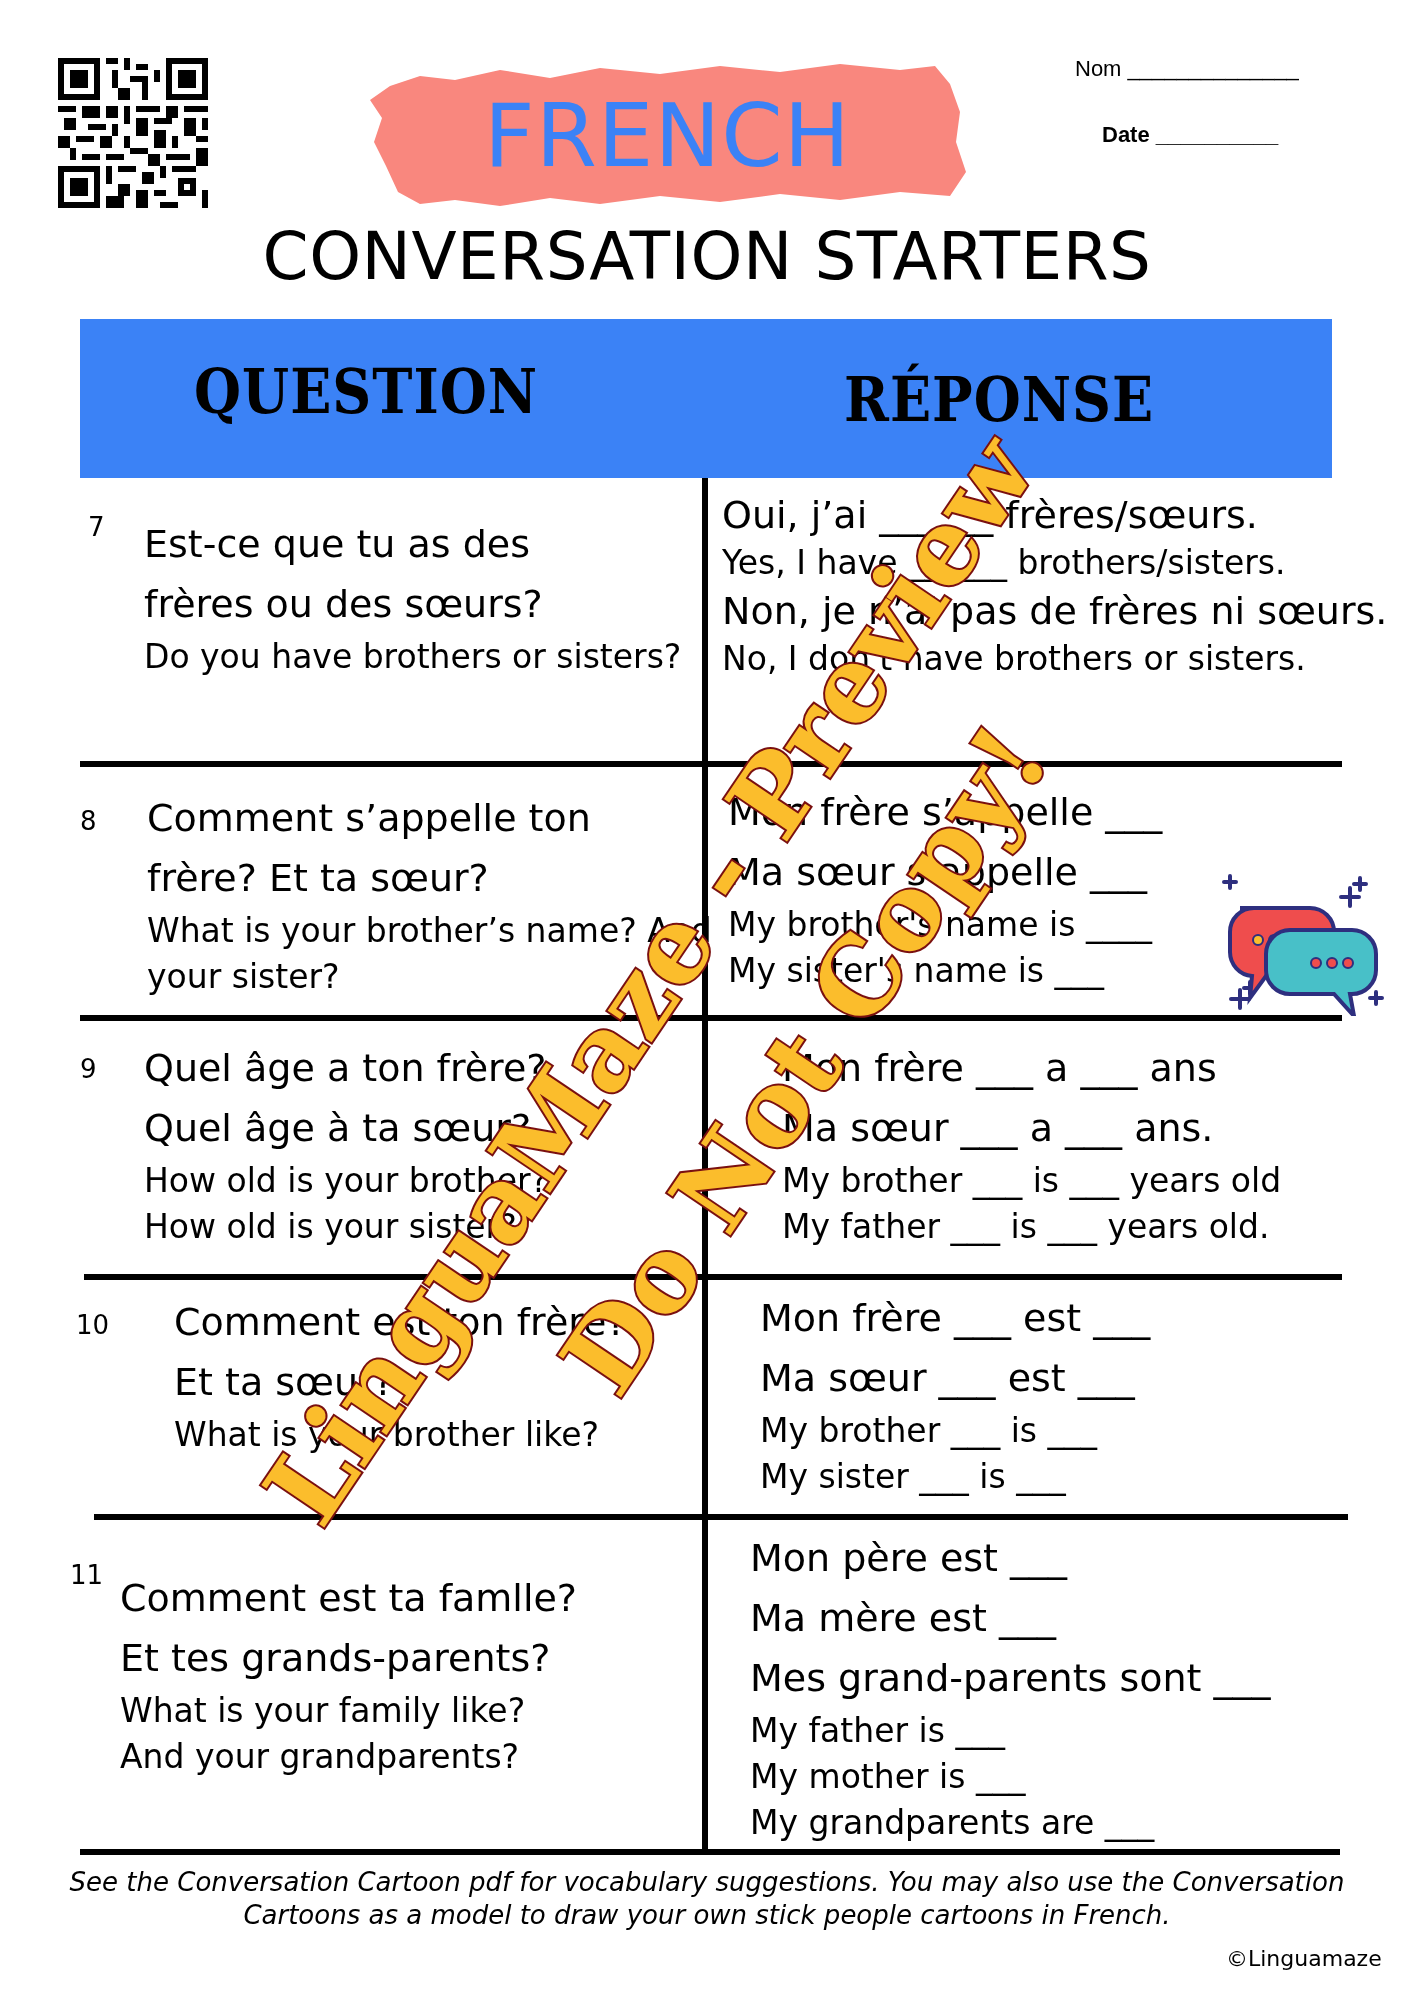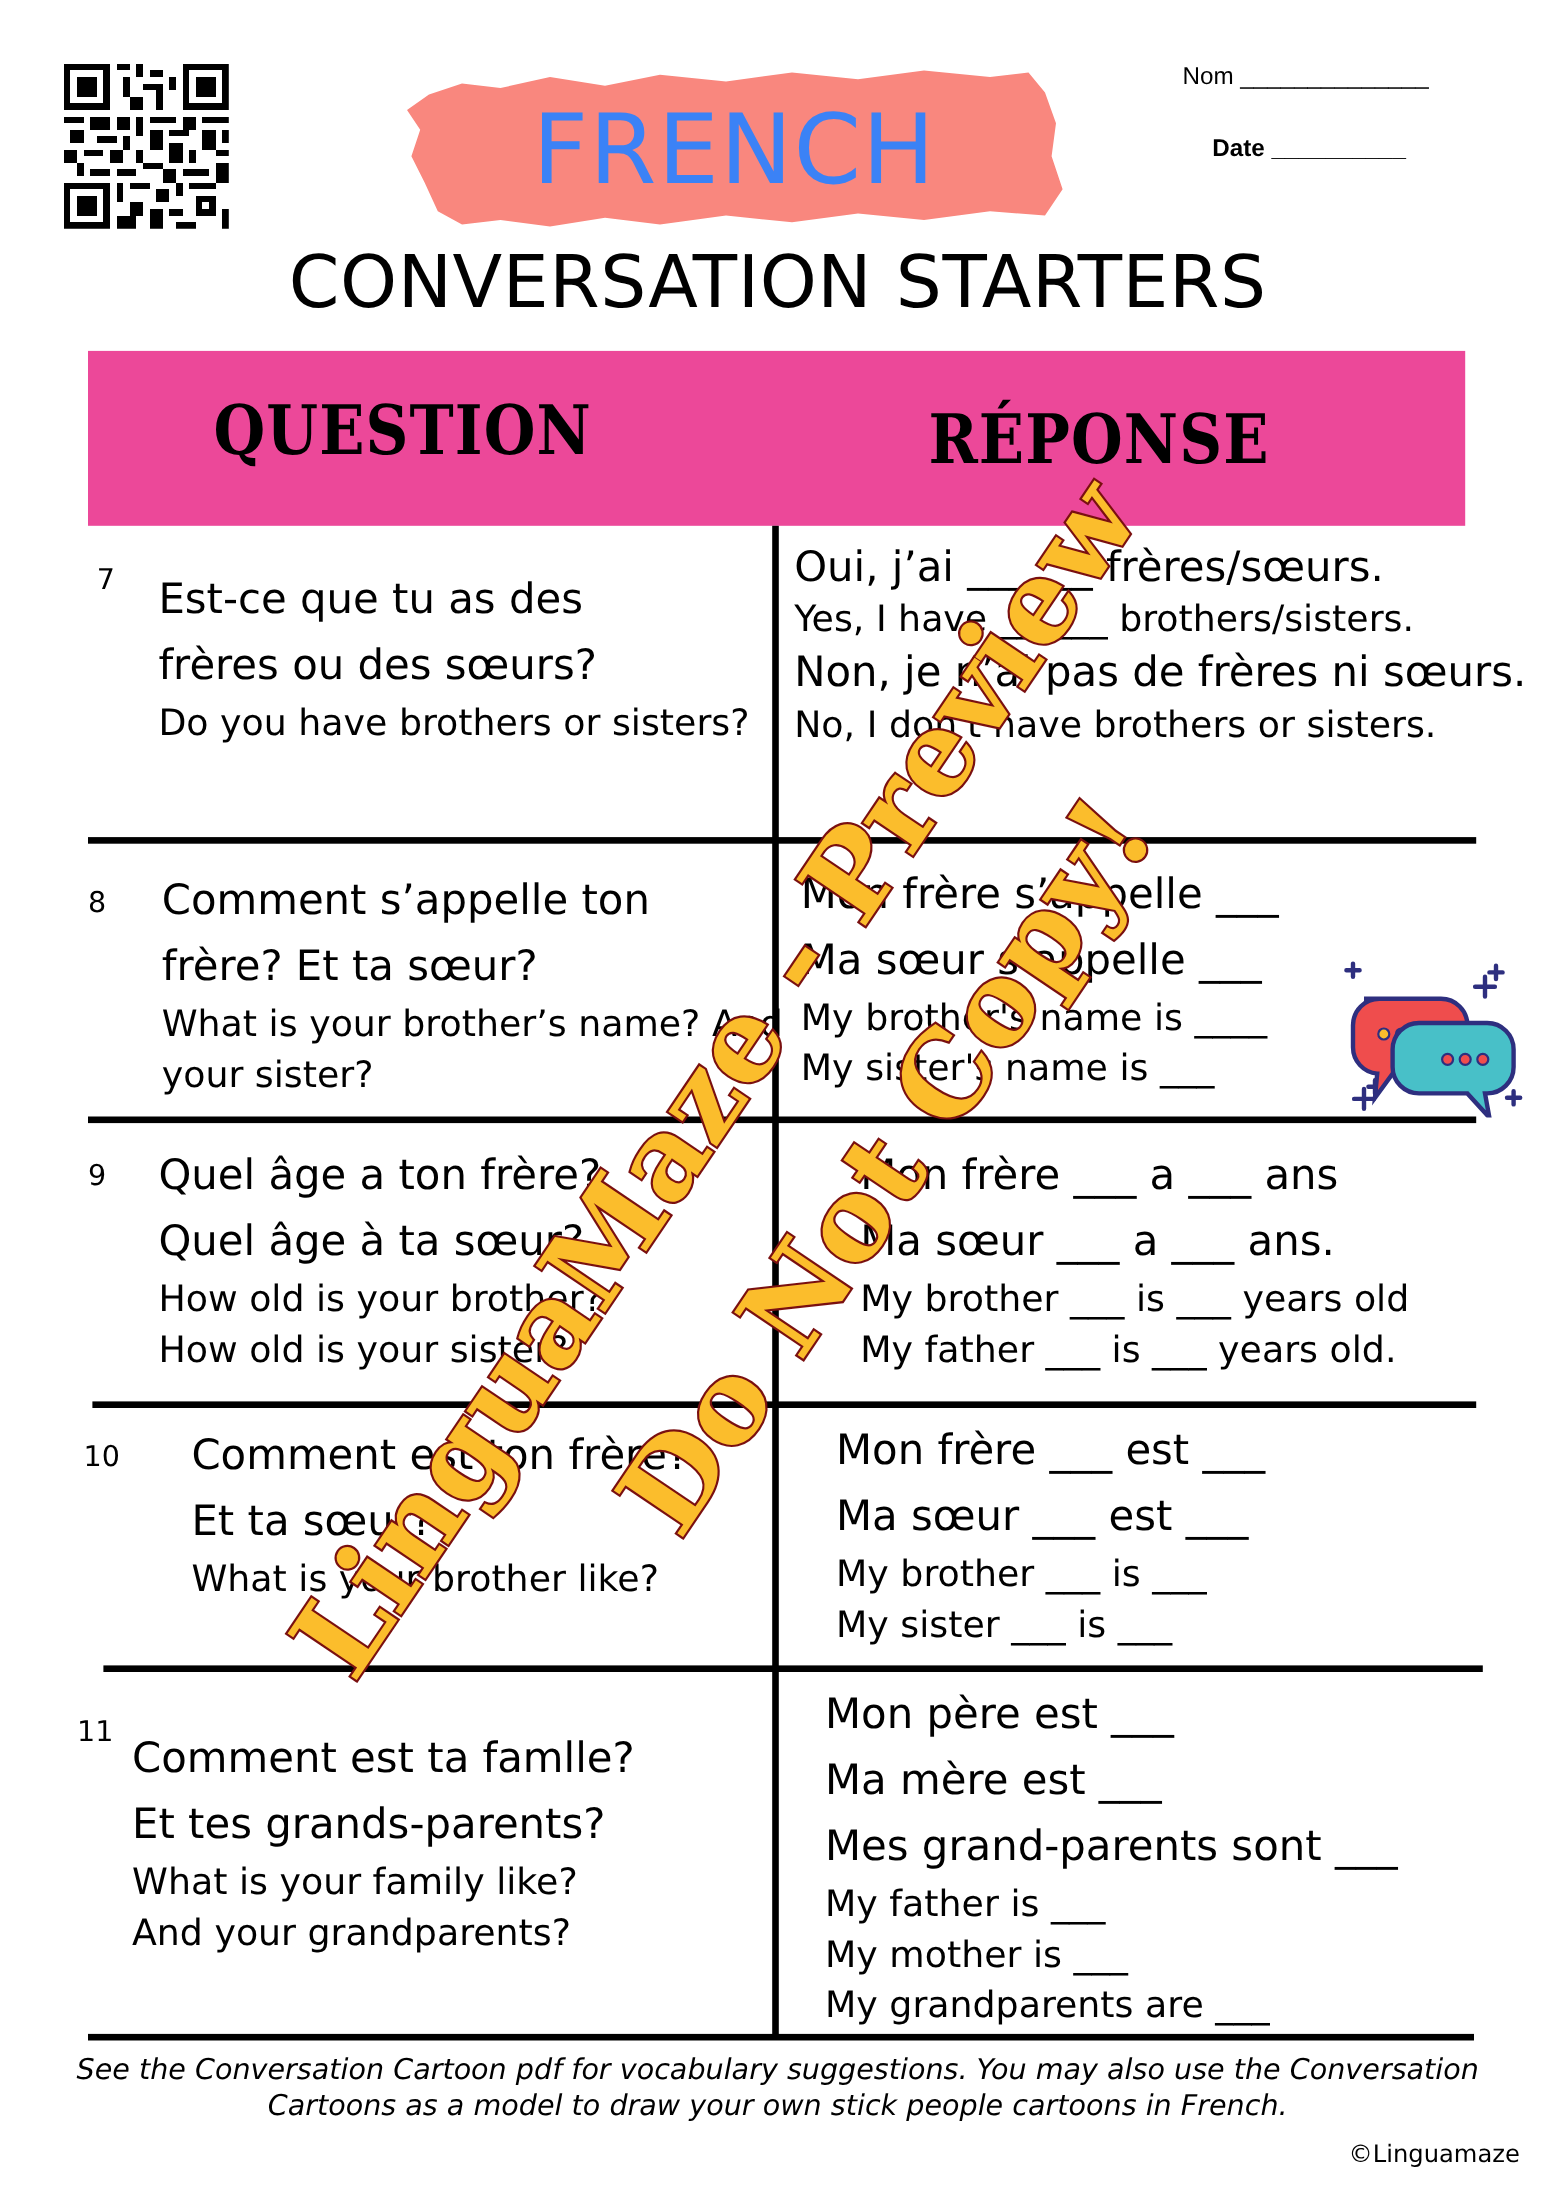--- a/index.html
+++ b/index.html
@@ -19,21 +19,21 @@
     font-family: "DejaVu Sans", sans-serif; font-size: 88px; letter-spacing: 1px; color: #3b82f6; }
 
   
   .nom { left: 1075px; top: 56px; font-family: "Liberation Sans", sans-serif; font-weight: normal; font-size: 22px; white-space: nowrap; }
   .date { left: 1102px; top: 122px; font-family: "Liberation Sans", sans-serif; font-weight: bold; font-size: 22px; white-space: nowrap; }
 
   
   .title { left: 0; top: 218px; width: 1414px; text-align: center; font-size: 66px; letter-spacing: 0.5px; font-weight: normal; }
 
   
-  .header-band { left: 80px; top: 319px; width: 1252px; height: 159px; background: #ec4899; }
+  .header-band { left: 80px; top: 319px; width: 1252px; height: 159px; background: #3b82f6; }
   .hdr { position: absolute; font-family: "DejaVu Serif", serif; font-weight: bold; font-size: 54px; letter-spacing: 1px; transform: scaleY(1.15); }
   .hdr-q { left: 114px; top: 40px; }
   .hdr-r { left: 764px; top: 48px; }
 
   
   .vline { left: 702px; top: 478px; width: 6px; height: 1374px; background: #000; }
   .hline { height: 6px; background: #000; }
 
   
   .num { font-size: 26px; }

